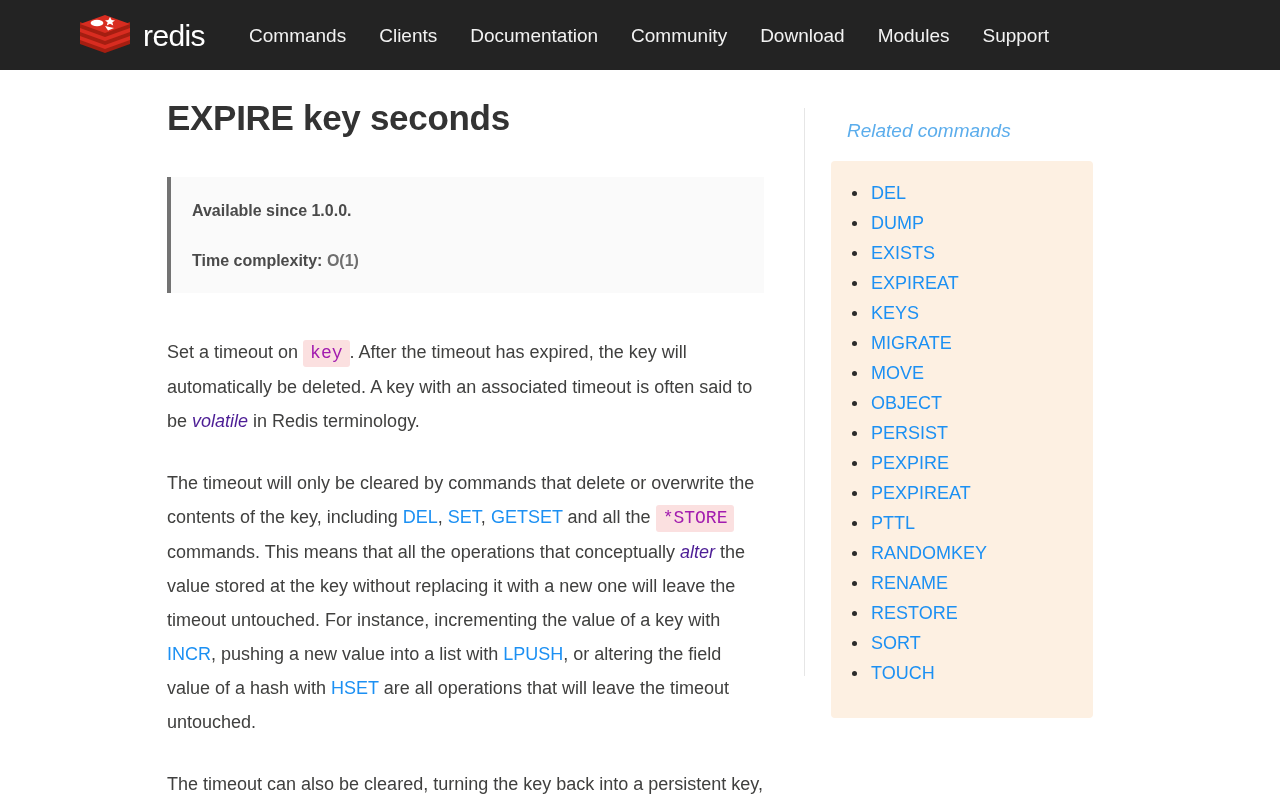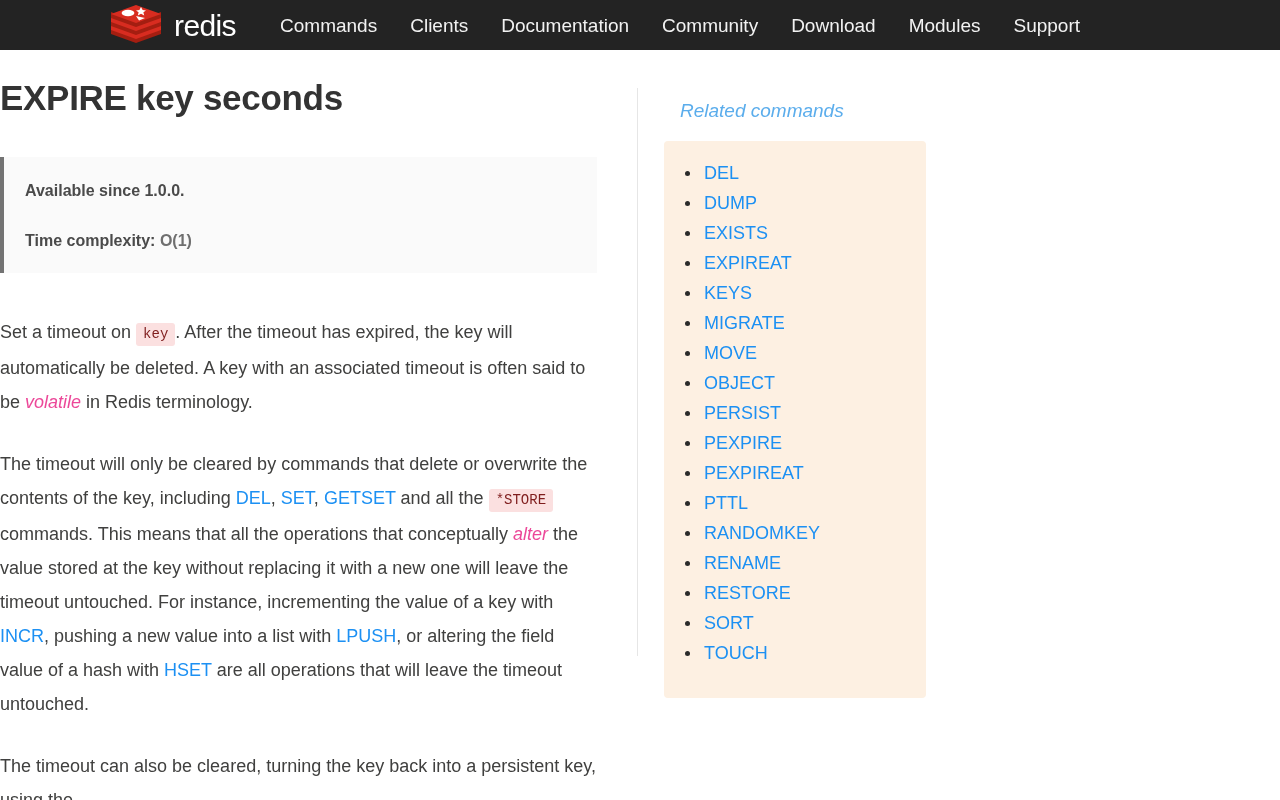--- a/index.html
+++ b/index.html
@@ -12,25 +12,25 @@
   }
   body {
     font-family: "Liberation Sans", sans-serif;
     color: #3c3c3c;
     -webkit-font-smoothing: antialiased;
   }
 
   
   .site-header {
     width: 1280px;
-    height: 50px;
+    height: 70px;
     background: #232323;
     display: flex;
     align-items: center;
-    padding-left: 109px;
+    padding-left: 78px;
   }
   .brand {
     display: flex;
     align-items: center;
     gap: 11px;
     text-decoration: none;
     margin-right: 44px;
   }
   .logo-mark {
     width: 54px;
@@ -57,20 +57,21 @@
     font-weight: 400;
     text-decoration: none;
     line-height: 1;
     white-space: nowrap;
   }
 
   
   .page {
     display: flex;
     align-items: flex-start;
+    padding-left: 167px;
     padding-top: 28px;
     height: 606px;
   }
   .content-col {
     width: 637px;
     flex: 0 0 637px;
     padding-right: 40px;
   }
   .divider {
     width: 1px;
@@ -118,28 +119,28 @@
     font-size: 18px;
     line-height: 34px;
     color: #40403f;
     margin: 0 0 28px 0;
   }
   a.cmd-link {
     color: #1c90f3;
     text-decoration: none;
   }
   em.term {
-    color: #ec4899;
+    color: #4c1d95;
     font-style: italic;
   }
   code.inline {
     background: #fbe0e0;
-    color: #7f1d1d;
+    color: #a21caf;
     font-family: "Liberation Mono", monospace;
-    font-size: 14px;
+    font-size: 18px;
     padding: 3px 7px 4px 7px;
     border-radius: 3px;
     white-space: nowrap;
   }
 
   
   .aside-title {
     font-size: 19px;
     font-weight: 400;
     color: #5badec;

